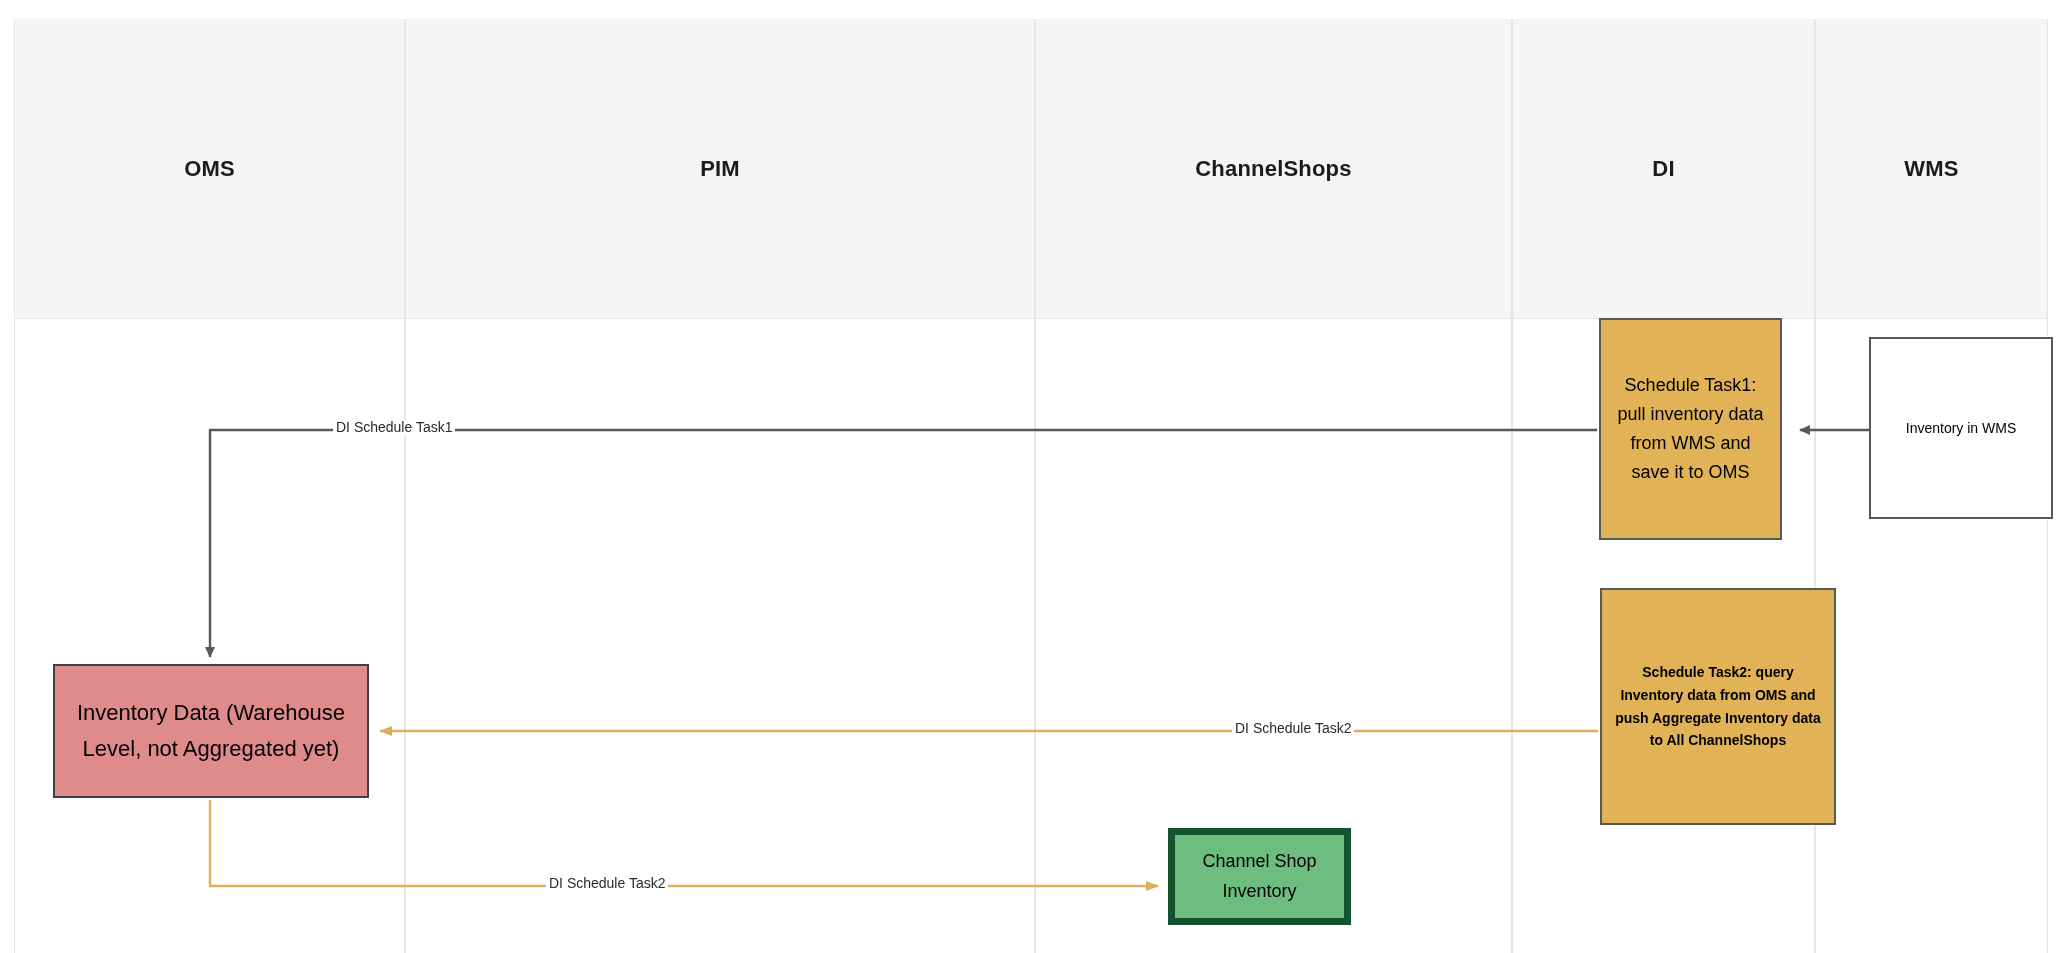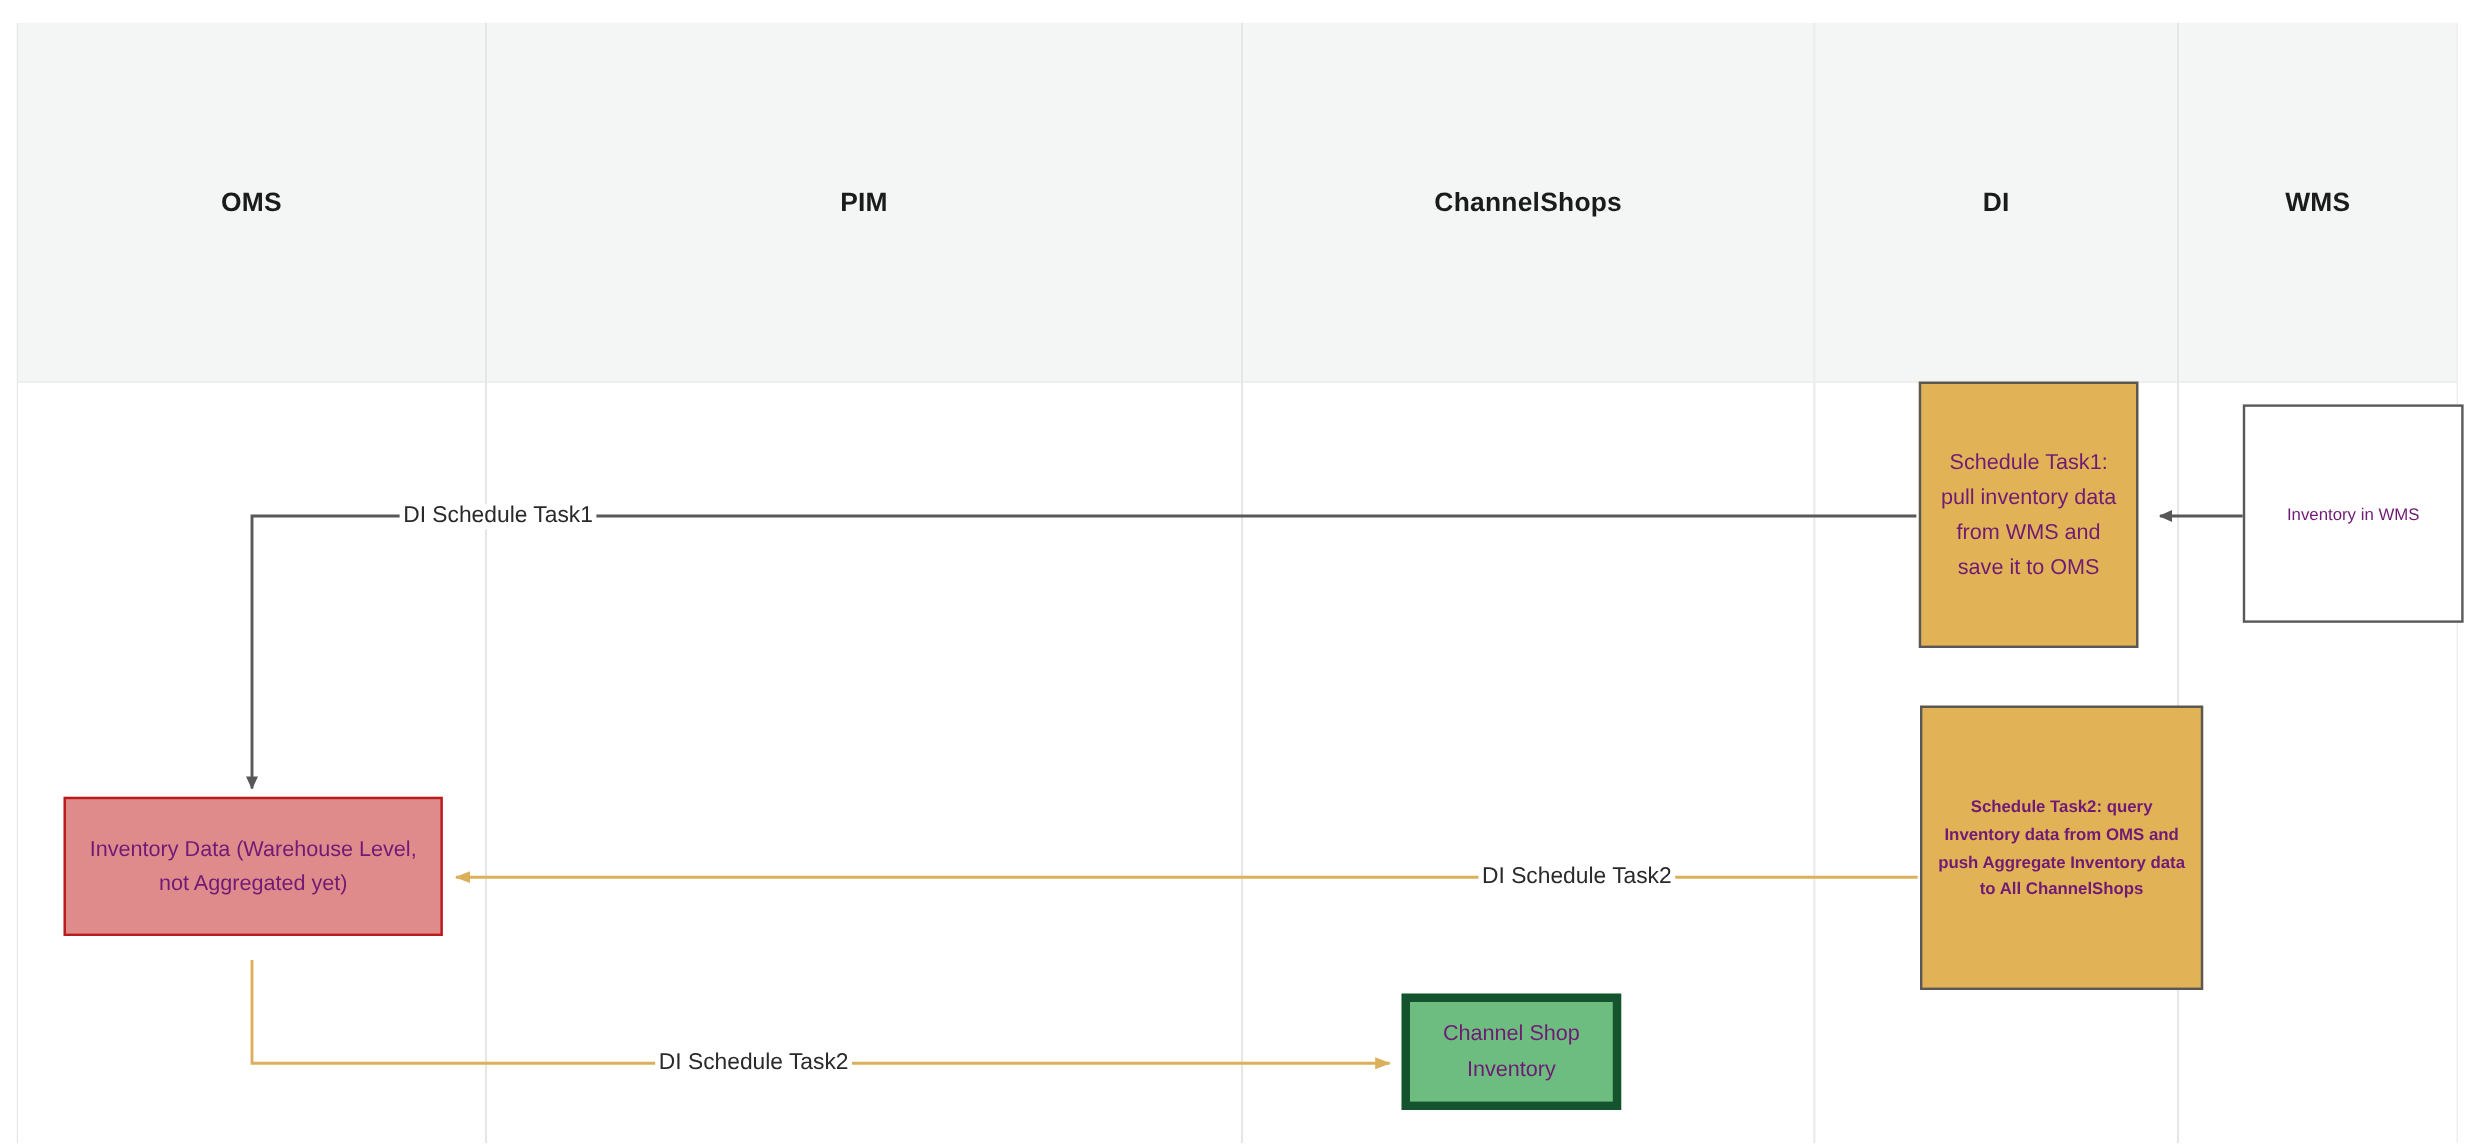--- a/index.html
+++ b/index.html
@@ -74,21 +74,21 @@
   }
 
   
   .node {
     position: absolute;
     box-sizing: border-box;
     display: flex;
     align-items: center;
     justify-content: center;
     text-align: center;
-    color: #701a75;
+    color: #000000;
     line-height: 1.62;
     padding: 6px 10px;
   }
   .node .txt { display: block; width: 100%; }
   .n-sched1 {
     left: 1599px; top: 318px; width: 183px; height: 222px;
     background: #e2b martial;
   }
   .n-sched1, .n-sched2 {
     background: #e1b356;
@@ -99,36 +99,36 @@
     left: 1600px; top: 588px; width: 236px; height: 237px;
     font-size: 14px; font-weight: bold;
   }
   .n-wms {
     left: 1869px; top: 337px; width: 184px; height: 182px;
     background: #ffffff;
     border: 2px solid #585858;
     font-size: 14px;
   }
   .n-inventory {
-    left: 53px; top: 664px; width: 316px; height: 116px;
+    left: 53px; top: 664px; width: 316px; height: 134px;
     background: #e08b8b;
-    border: 2px solid #b91c1c;
-    font-size: 18px;
+    border: 2px solid #404040;
+    font-size: 22px;
   }
   .n-channel {
     left: 1168px; top: 828px; width: 183px; height: 97px;
     background: #6cbd7f;
     border: 7px solid #14532d;
     font-size: 18px;
   }
 
   
   .edge-label {
     position: absolute;
-    font-size: 19px;
+    font-size: 14px;
     color: #2a2a2a;
     background: #ffffff;
     padding: 0 3px;
     white-space: nowrap;
     line-height: 1.1;
     user-select: none;
   }
   .lbl-task1 { left: 333px; top: 420px; }
   .lbl-task2-mid { left: 1232px; top: 721px; }
   .lbl-task2-low { left: 546px; top: 876px; }

